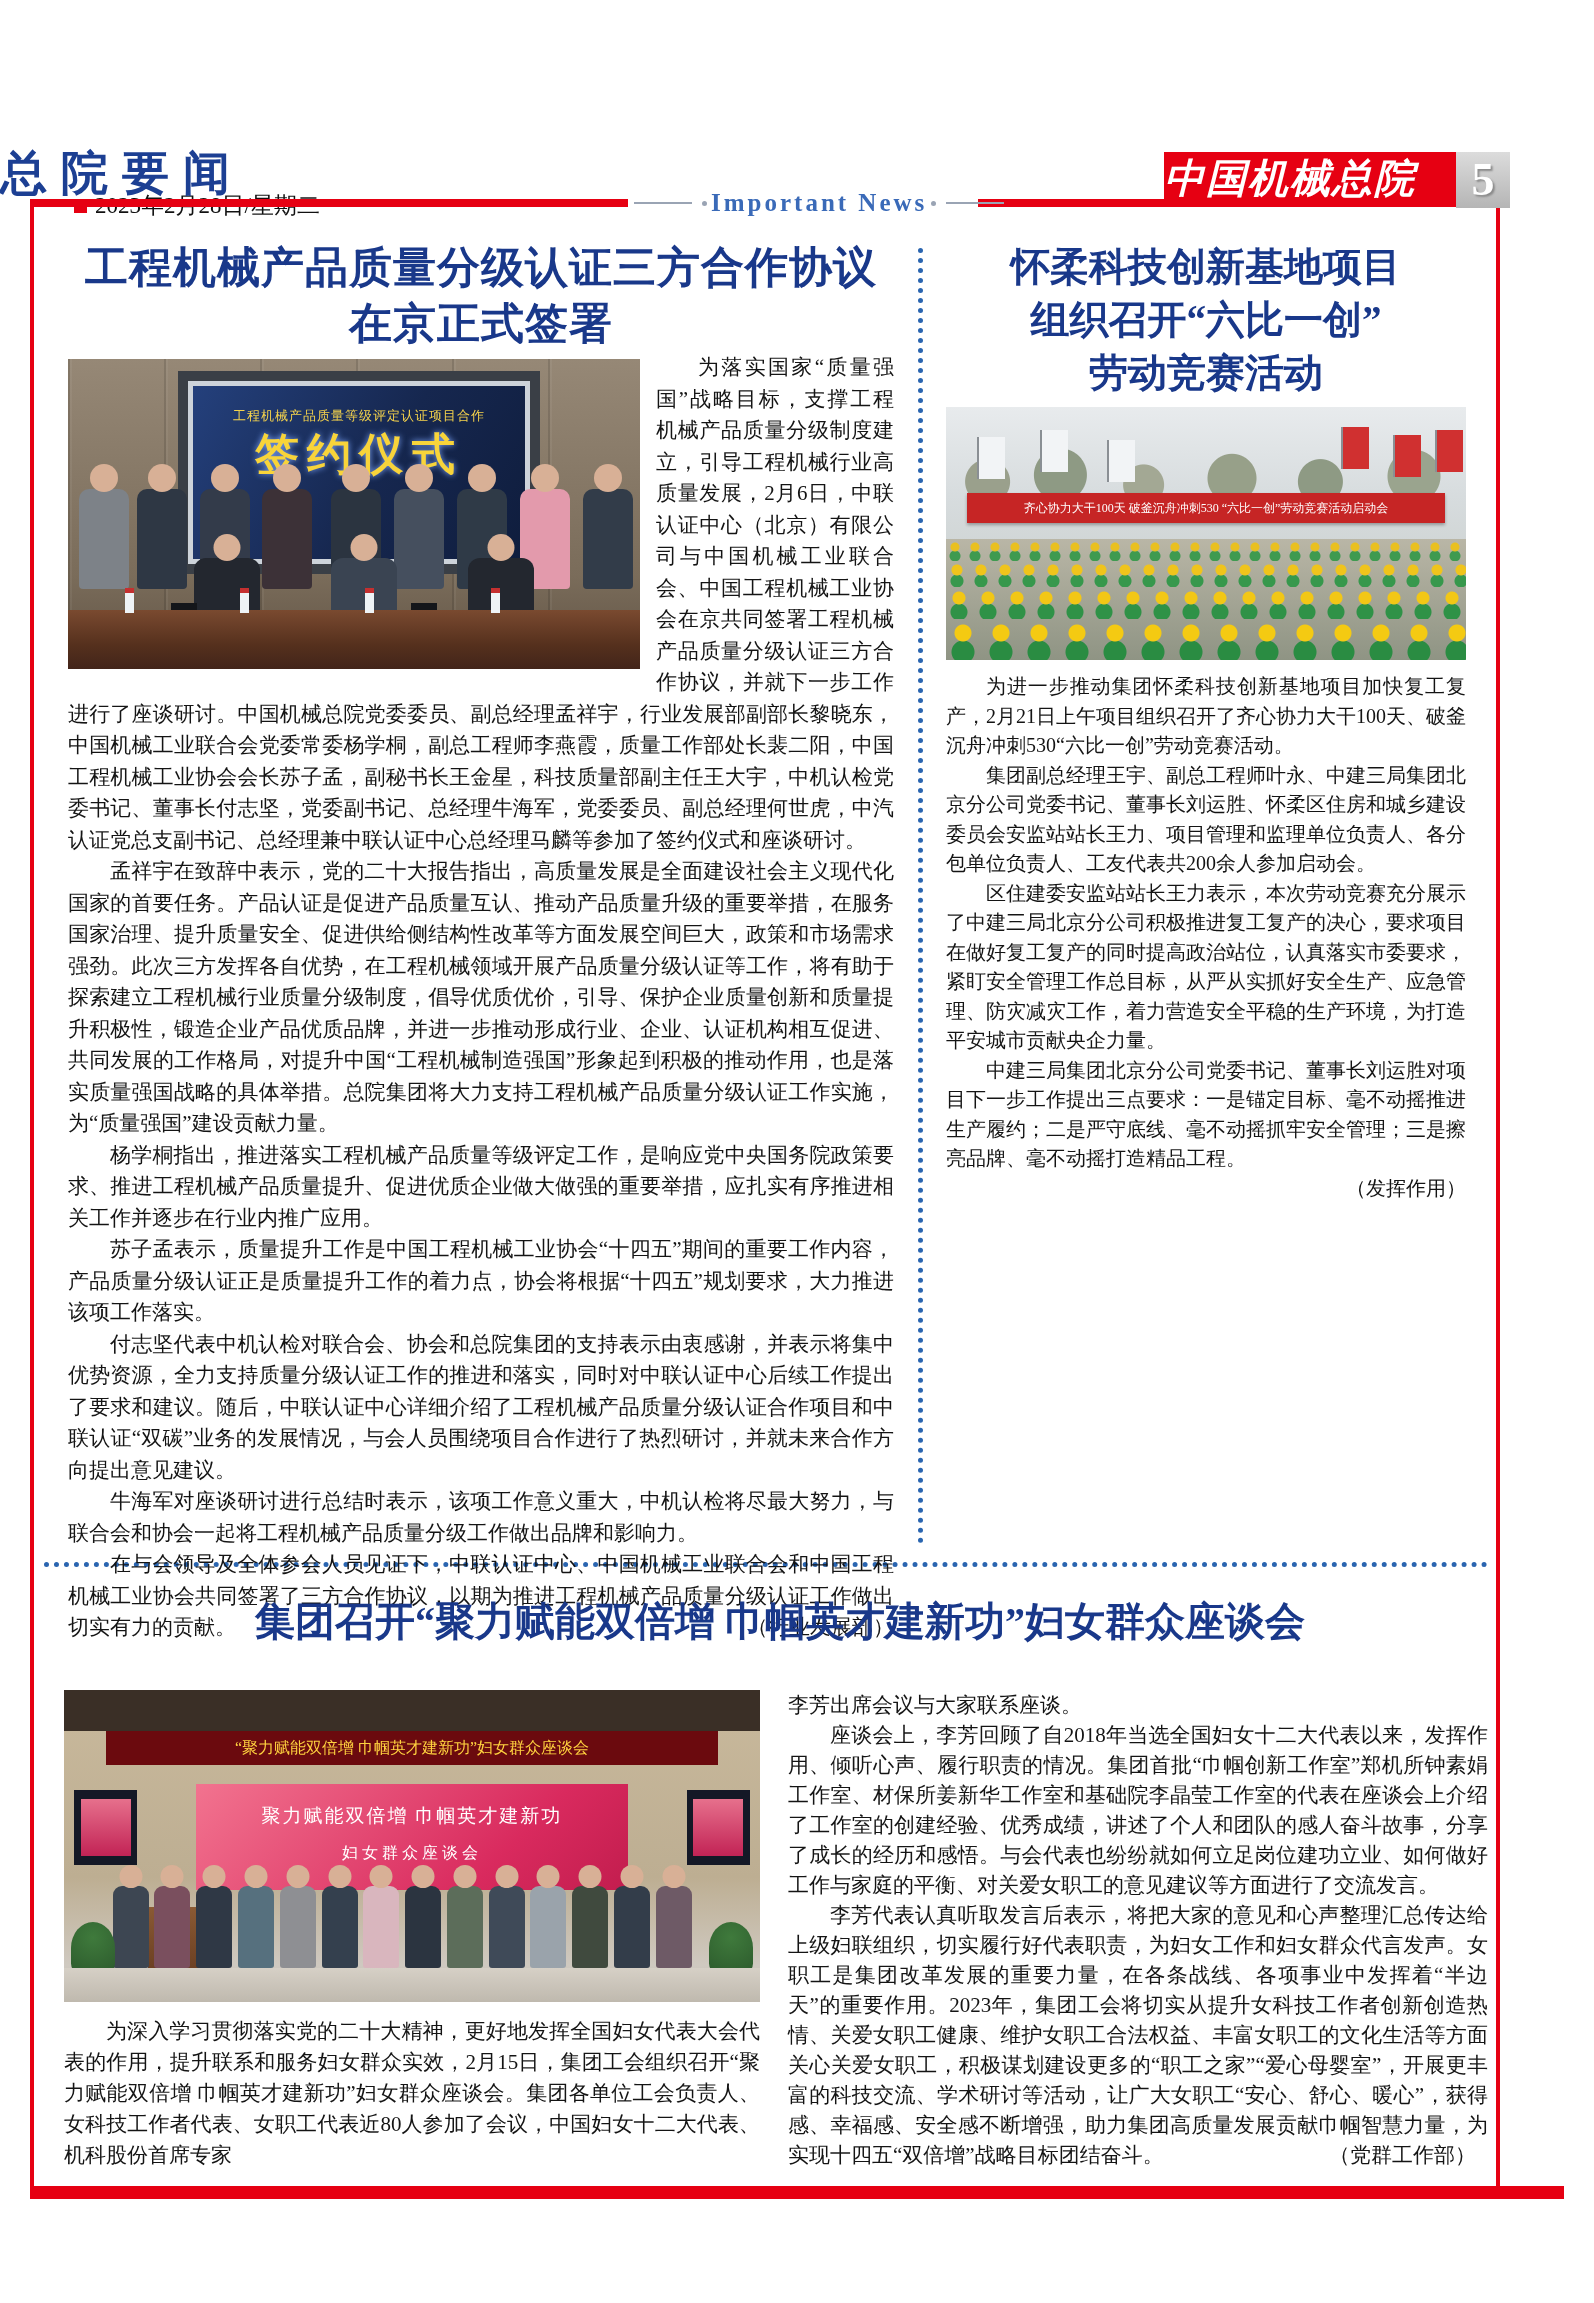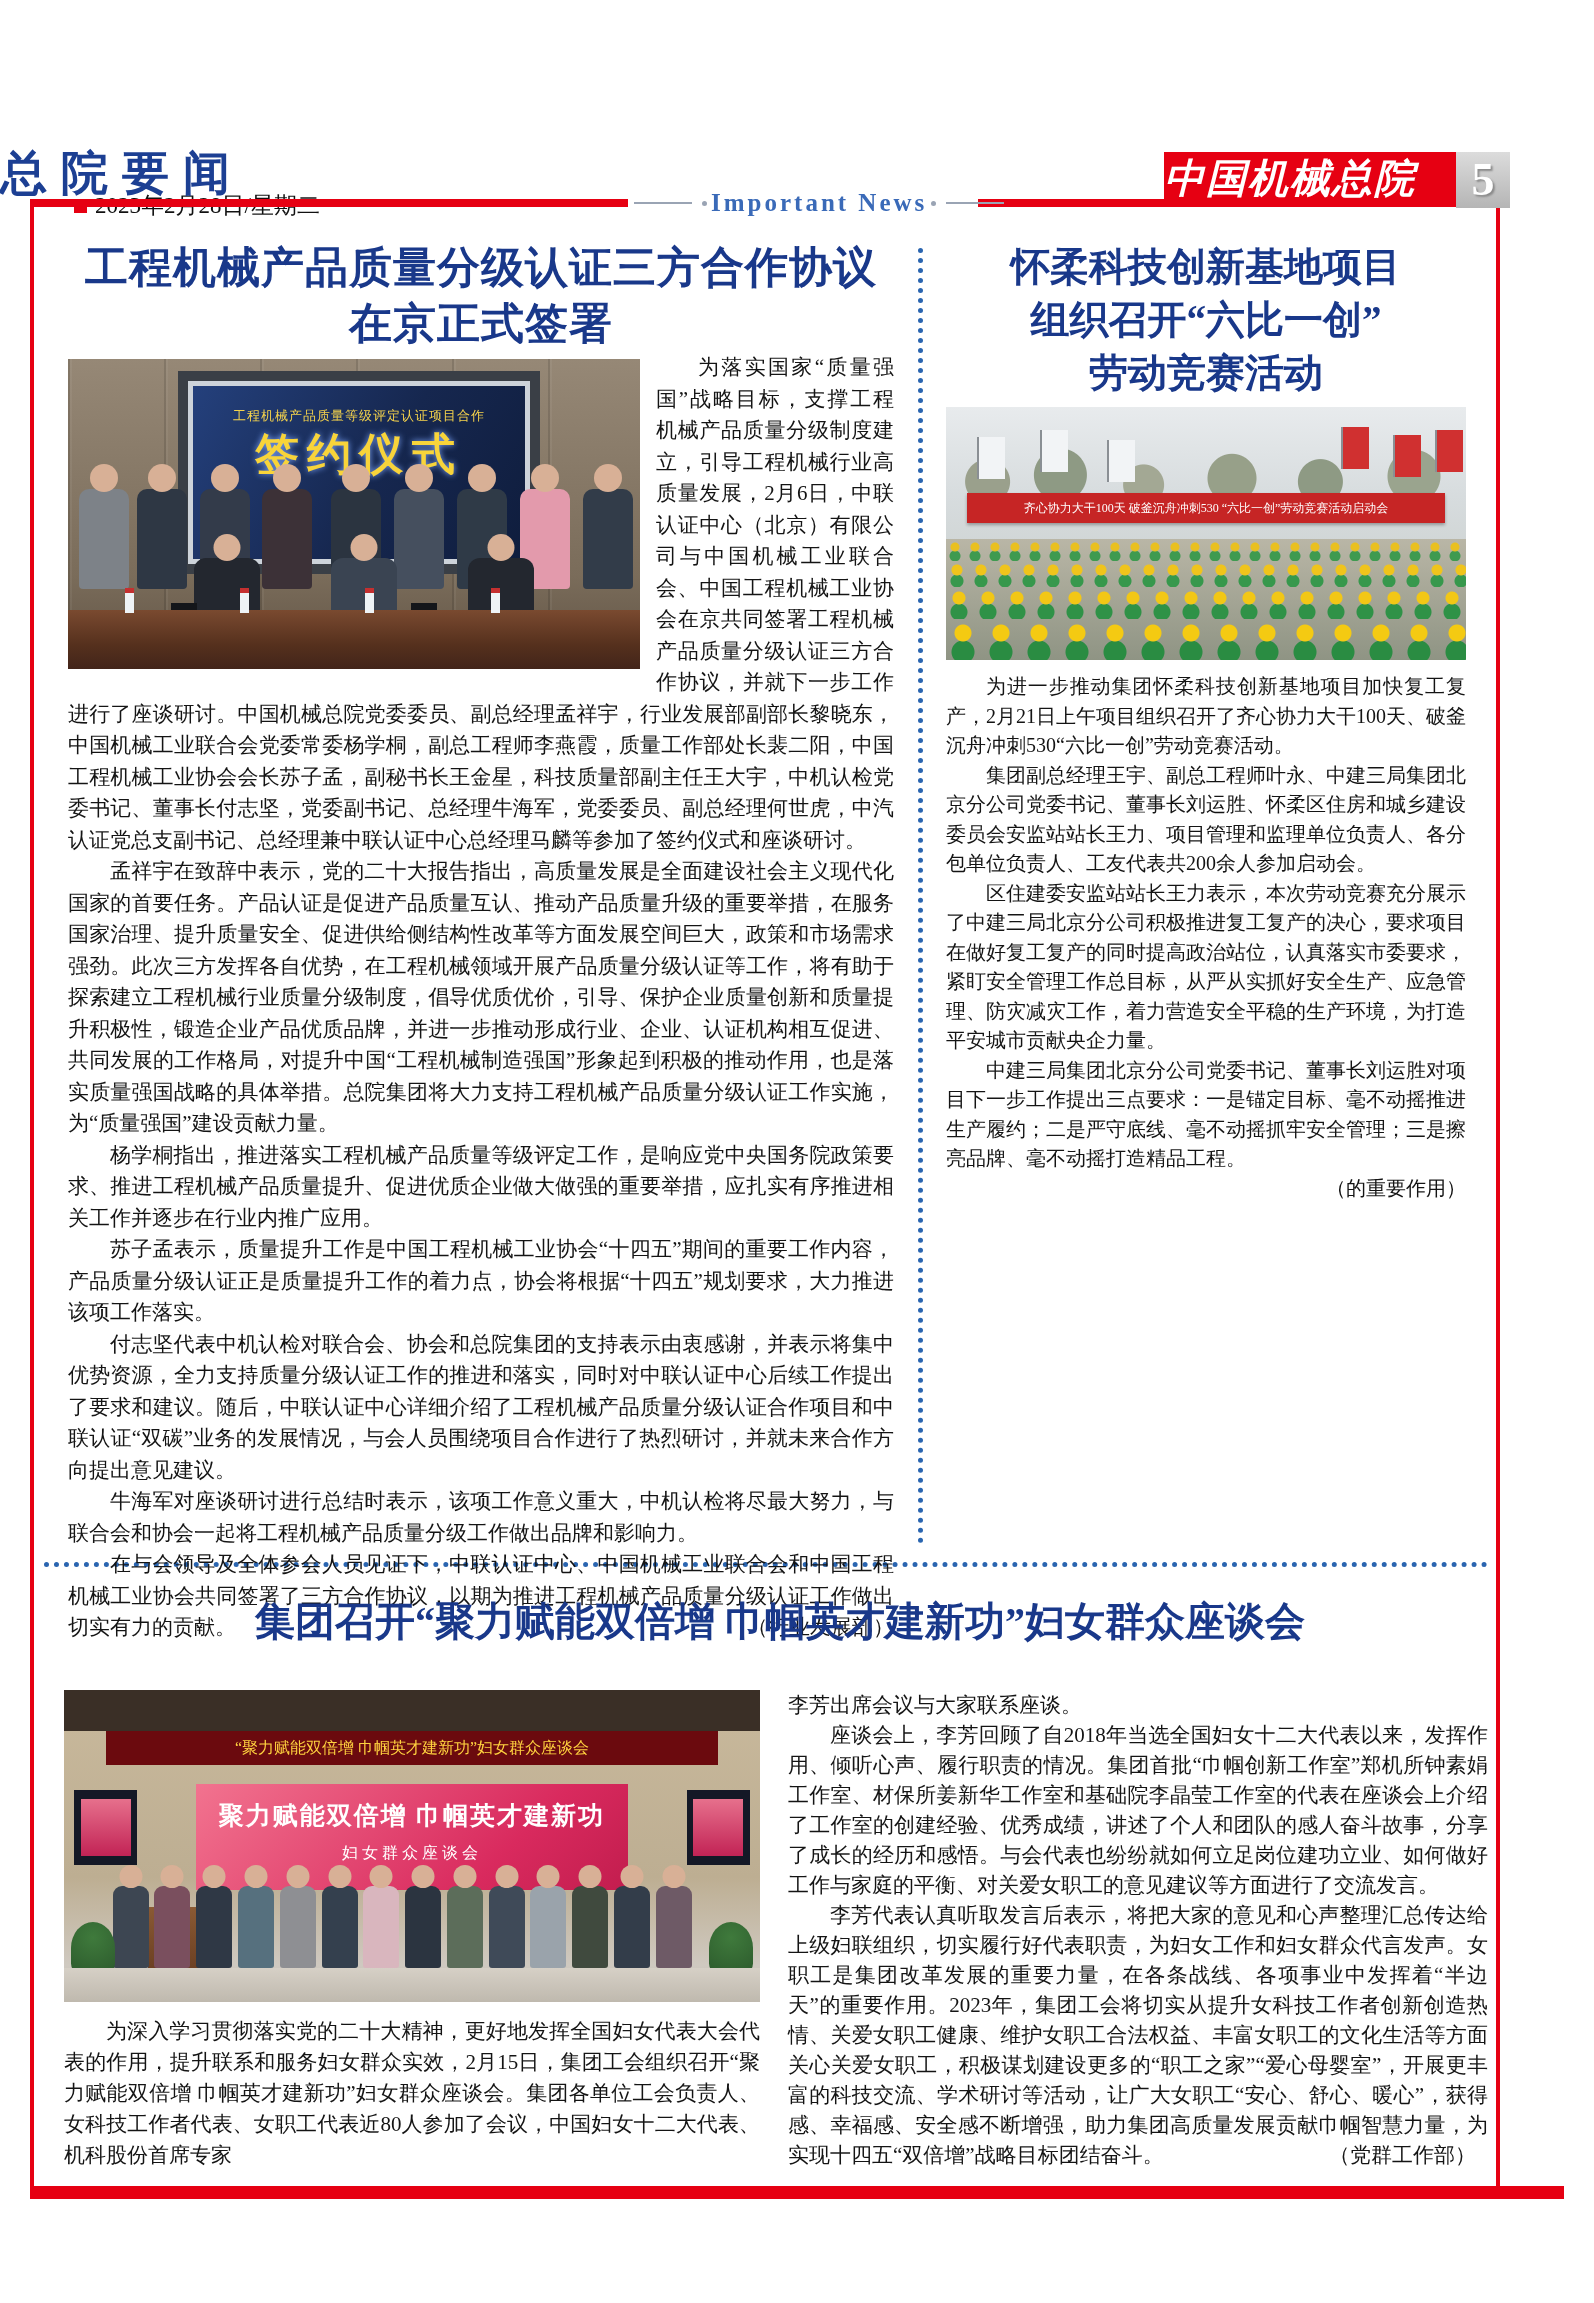--- a/index.html
+++ b/index.html
@@ -87,21 +87,21 @@
   .art3-right{position:absolute;left:788px;top:1690px;width:700px;font-size:21px;line-height:30px;}
   .art3-right p:first-child{text-indent:0;}
   .art3-right .credit{margin-top:-30px;}
   .art3-photo{width:696px;height:312px;margin-bottom:14px;position:relative;overflow:hidden;
     background:linear-gradient(#c9b99c,#bdae92 60%,#cfc9c0 88%,#c4beb4);}
   .p3-ceiling{position:absolute;left:0;top:0;width:100%;height:13%;background:#3a2f26;}
   .p3-led{position:absolute;left:6%;top:13%;width:88%;height:11%;background:#6b0a0e;color:#ffd23f;
     font-size:16px;text-align:center;white-space:nowrap;overflow:hidden;display:flex;align-items:center;justify-content:center;}
   .p3-screen{position:absolute;left:19%;top:30%;width:62%;height:34%;
     background:linear-gradient(135deg,#f2738f,#d92a5e 70%,#c21d4e);text-align:center;color:#ffffff;}
-  .p3-screen .l1{margin-top:16px;font-size:25px;font-weight:bold;letter-spacing:2px;}
+  .p3-screen .l1{margin-top:16px;font-size:19px;font-weight:normal;letter-spacing:2px;}
   .p3-screen .l2{margin-top:6px;font-size:16px;letter-spacing:4px;}
   .p3-side{position:absolute;top:32%;width:9%;height:24%;background:#141826;}
   .p3-side .inner{position:absolute;inset:12% 10%;background:linear-gradient(#e6708c,#c22355);}
   .p3person{position:absolute;bottom:11%;width:36px;height:82px;border-radius:9px 9px 3px 3px;}
   .p3person::before{content:"";position:absolute;top:-21px;left:50%;transform:translateX(-50%);
     width:23px;height:23px;border-radius:50%;background:#d8b096;}
   .p3-floor{position:absolute;left:0;bottom:0;width:100%;height:11%;background:linear-gradient(#d6d0c6,#bfb9ae);}
   .p3-plant{position:absolute;bottom:9%;width:44px;height:52px;border-radius:50% 50% 20% 20%;background:radial-gradient(circle at 50% 30%,#3f7a3c,#2c5a2c);}
   .p3-podium{position:absolute;left:12%;bottom:10%;width:52px;height:64px;background:linear-gradient(#8a5a34,#6b3f22);}
 </style>
@@ -186,21 +186,21 @@
       <div class="p2-row r4"></div>
     </div>
   </div>
   <div class="art-body">
     <div>
         <p class="para">为进一步推动集团怀柔科技创新基地项目加快复工复产，2月21日上午项目组织召开了齐心协力大干100天、破釜沉舟冲刺530“六比一创”劳动竞赛活动。</p>
         <p class="para">集团副总经理王宇、副总工程师叶永、中建三局集团北京分公司党委书记、董事长刘运胜、怀柔区住房和城乡建设委员会安监站站长王力、项目管理和监理单位负责人、各分包单位负责人、工友代表共200余人参加启动会。</p>
         <p class="para">区住建委安监站站长王力表示，本次劳动竞赛充分展示了中建三局北京分公司积极推进复工复产的决心，要求项目在做好复工复产的同时提高政治站位，认真落实市委要求，紧盯安全管理工作总目标，从严从实抓好安全生产、应急管理、防灾减灾工作，着力营造安全平稳的生产环境，为打造平安城市贡献央企力量。</p>
         <p class="para">中建三局集团北京分公司党委书记、董事长刘运胜对项目下一步工作提出三点要求：一是锚定目标、毫不动摇推进生产履约；二是严守底线、毫不动摇抓牢安全管理；三是擦亮品牌、毫不动摇打造精品工程。</p>
       </div>
-    <p class="credit">（的重要作用）</p>
+    <p class="credit">（发挥作用）</p>
   </div>
 </div>
 
 <div class="art3-title headline">集团召开“聚力赋能双倍增 巾帼英才建新功”妇女群众座谈会</div>
 
 <div class="art3-left">
   <div class="art3-photo">
     <div class="p3-ceiling"></div>
     <div class="p3-led">“聚力赋能双倍增  巾帼英才建新功”妇女群众座谈会</div>
     <div class="p3-side" style="left:1.5%;">

